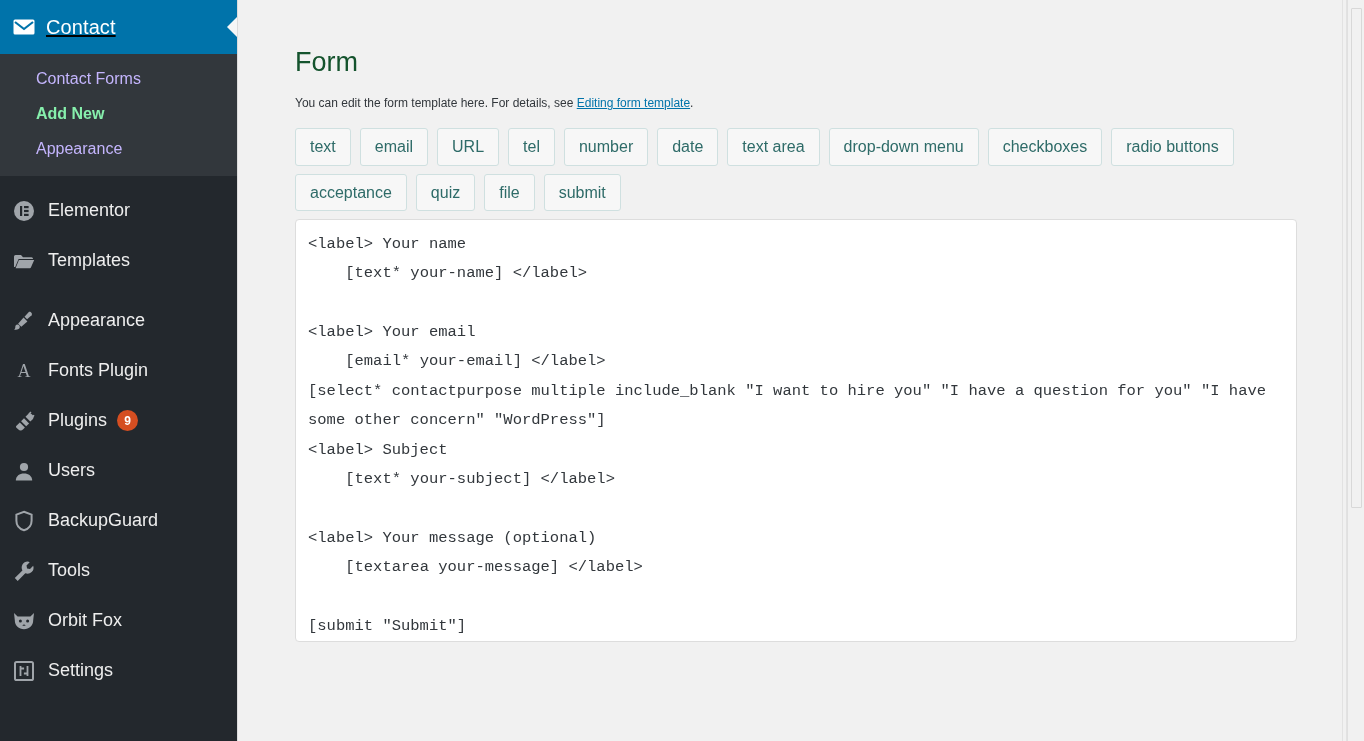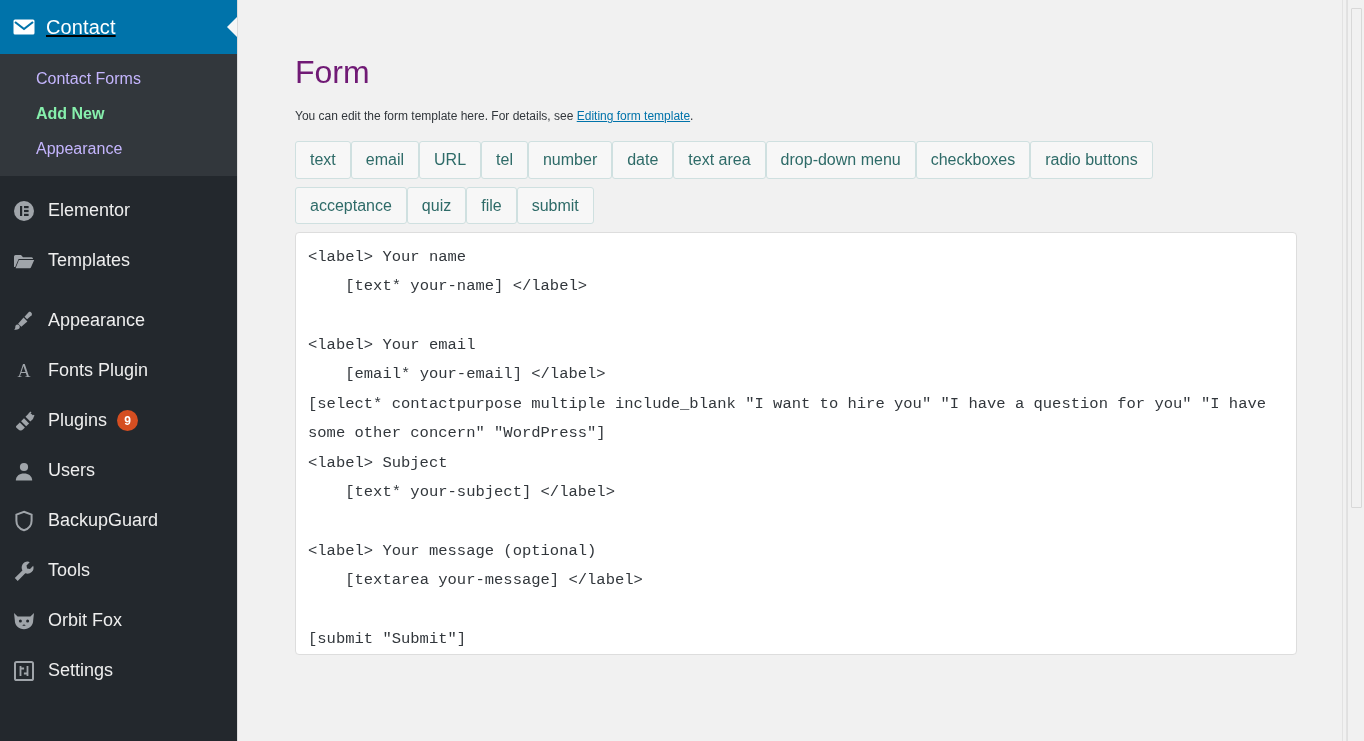--- a/index.html
+++ b/index.html
@@ -108,40 +108,41 @@
   }
   .gutter-a { width: 20px; background: #f1f1f1; border-left: 1px solid #dcdcdc; }
   #content {
     flex: 1 1 auto;
     background: #f1f1f1;
     padding: 46px 0 0 38px;
     position: relative;
     overflow: hidden;
   }
   .page-title {
-    font-size: 32px;
+    font-size: 27px;
     font-weight: 400;
-    color: #701a75;
-    margin: 7px 0 18px 0;
+    color: #14532d;
+    margin: 0 0 18px 0;
     line-height: 1.2;
   }
   .desc {
     font-size: 12px;
     color: #32373c;
     margin: 12px 0 18px 0;
   }
   .desc a {
     color: #0073aa;
     text-decoration: underline;
   }
 
   .tagbar { max-width: 1002px; }
   .tag-row {
     display: flex;
     flex-wrap: nowrap;
+    gap: 9px;
     margin-bottom: 8px;
   }
   .tag-btn {
     background: #f7f7f7;
     border: 1px solid #cfe0e0;
     border-radius: 3px;
     color: #2e6b68;
     font-size: 16px;
     font-family: "Liberation Sans", sans-serif;
     padding: 8px 14px;

